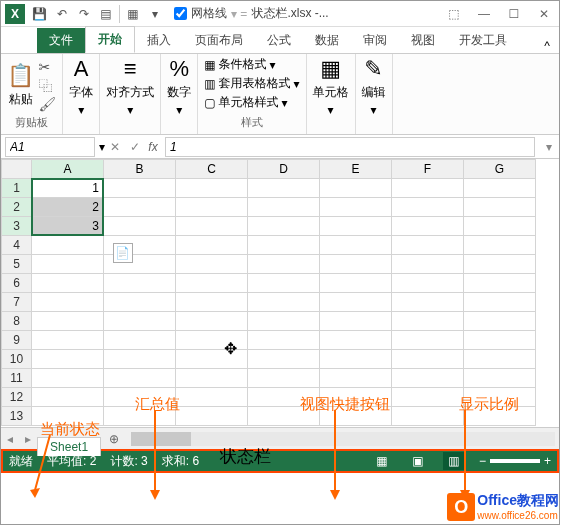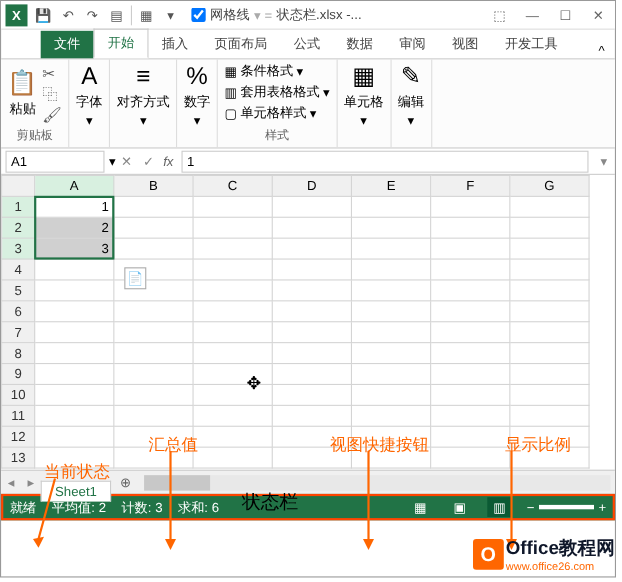--- a/index.html
+++ b/index.html
@@ -9,35 +9,35 @@
 .qat{height:26px;background:#fff;display:flex;align-items:center;border-bottom:1px solid #ddd;}
 .qat .logo{width:20px;height:20px;background:#217346;color:#fff;text-align:center;line-height:20px;font-weight:bold;margin:0 4px;}
 .qat .ico{width:22px;height:22px;display:flex;align-items:center;justify-content:center;color:#555;}
 .qat .sep{width:1px;height:18px;background:#ccc;margin:0 2px;}
 .qat .title{flex:1;text-align:left;padding-left:8px;color:#444;display:flex;align-items:center;gap:4px;}
 .qat .winbtn{width:30px;text-align:center;color:#666;}
 
 .tabs{height:26px;display:flex;align-items:flex-end;padding-left:36px;}
 .tabs .tab{padding:4px 12px;color:#444;}
 .tabs .file{background:#217346;color:#fff;}
-.tabs .active{border:1px solid #ccc;border-bottom:1px solid #fff;color:#217346;}
+.tabs .active{border:1px solid #ccc;border-bottom:1px solid #fff;color:#217346;font-weight:bold;}
 .tabs .help{margin-left:auto;width:24px;text-align:center;}
 
 .ribbon{height:82px;border-top:1px solid #ccc;border-bottom:1px solid #ccc;background:#fcfcfc;display:flex;}
 .grp{border-right:1px solid #ddd;padding:2px 6px;display:flex;flex-direction:column;align-items:center;justify-content:space-between;height:100%;}
 .grp .icons{display:flex;gap:4px;align-items:center;flex:1;}
 .grp .big{display:flex;flex-direction:column;align-items:center;gap:2px;justify-content:center;}
 .grp .lbl{font-size:11px;color:#666;padding-bottom:2px;}
 .bigico{font-size:22px;}
 .smico{font-size:14px;color:#555;}
 .vlist{display:flex;flex-direction:column;gap:2px;align-items:flex-start;}
 .vlist .row{display:flex;align-items:center;gap:3px;font-size:11px;}
 
 .namebox{height:24px;display:flex;align-items:center;border-bottom:1px solid #ccc;}
-.namebox input{border:1px solid #ccc;height:20px;padding:0 4px;margin:0 4px;}
+.namebox input{border:1px solid #ccc;height:20px;padding:0 4px;margin:0 4px;font-style:italic;}
 .nb{width:90px;}
 .fx{width:16px;font-style:italic;color:#666;text-align:center;}
 .fbar{flex:1;}
 .fxbtn{width:20px;text-align:center;color:#888;}
 
 .grid{position:relative;flex:1;}
 table{border-collapse:collapse;}
 th,td{border:1px solid #d4d4d4;height:19px;text-align:center;font-weight:normal;}
 .colh{background:#f0f0f0;width:72px;}
 .rowh{background:#f0f0f0;width:30px;color:#333;}
@@ -61,21 +61,21 @@
 .status .spacer{flex:1;}
 .status .vbtn{width:22px;height:18px;display:flex;align-items:center;justify-content:center;}
 .status .vbtn.act{background:#0b5a34;}
 .status .zoom{display:flex;align-items:center;gap:4px;}
 .status .slider{width:50px;height:4px;background:#fff;position:relative;}
 
 .anno{position:absolute;color:#ff6600;font-size:15px;font-family:"KaiTi","SimSun";pointer-events:none;}
 .arrow{position:absolute;pointer-events:none;}
 .watermark{position:absolute;right:6px;bottom:8px;display:flex;align-items:center;gap:2px;}
 .watermark .ologo{width:28px;height:28px;background:#ff6600;color:#fff;font-weight:bold;text-align:center;line-height:28px;font-size:18px;border-radius:3px;}
-.watermark .t1{color:#0f172a;font-size:17px;font-weight:bold;}
+.watermark .t1{color:#1d4ed8;font-size:14px;font-weight:bold;}
 .watermark .t2{color:#ff6600;font-size:10px;}
 </style>
 </head>
 <body>
 
 <div class="window">
   <div class="qat">
     <div class="logo">X</div>
     <div class="ico">💾</div>
     <div class="ico">↶</div>

